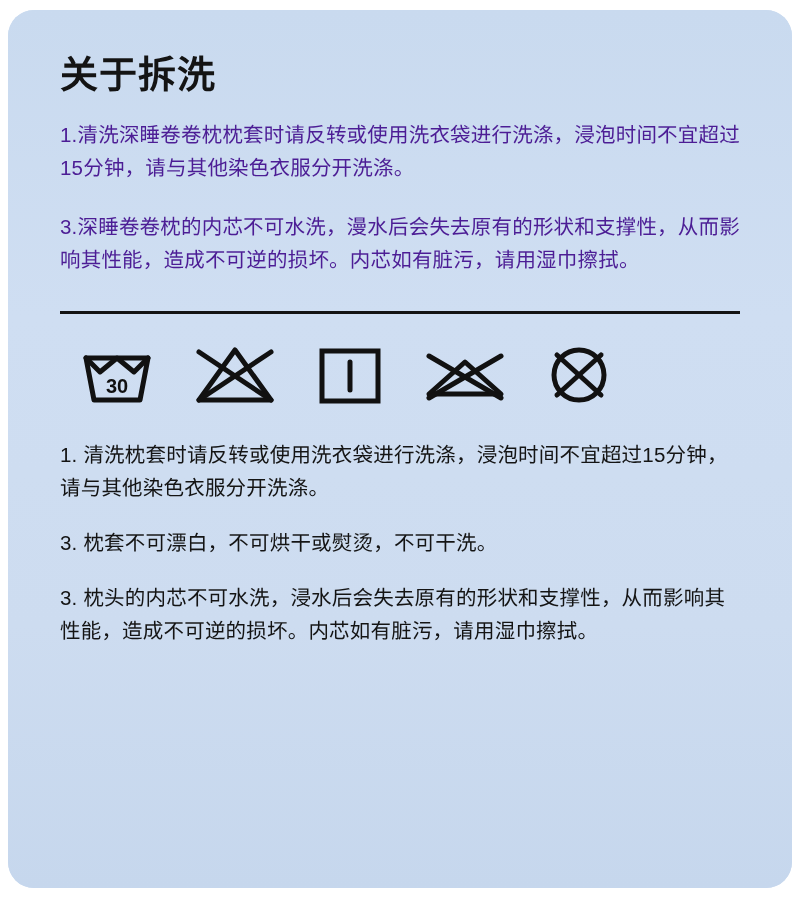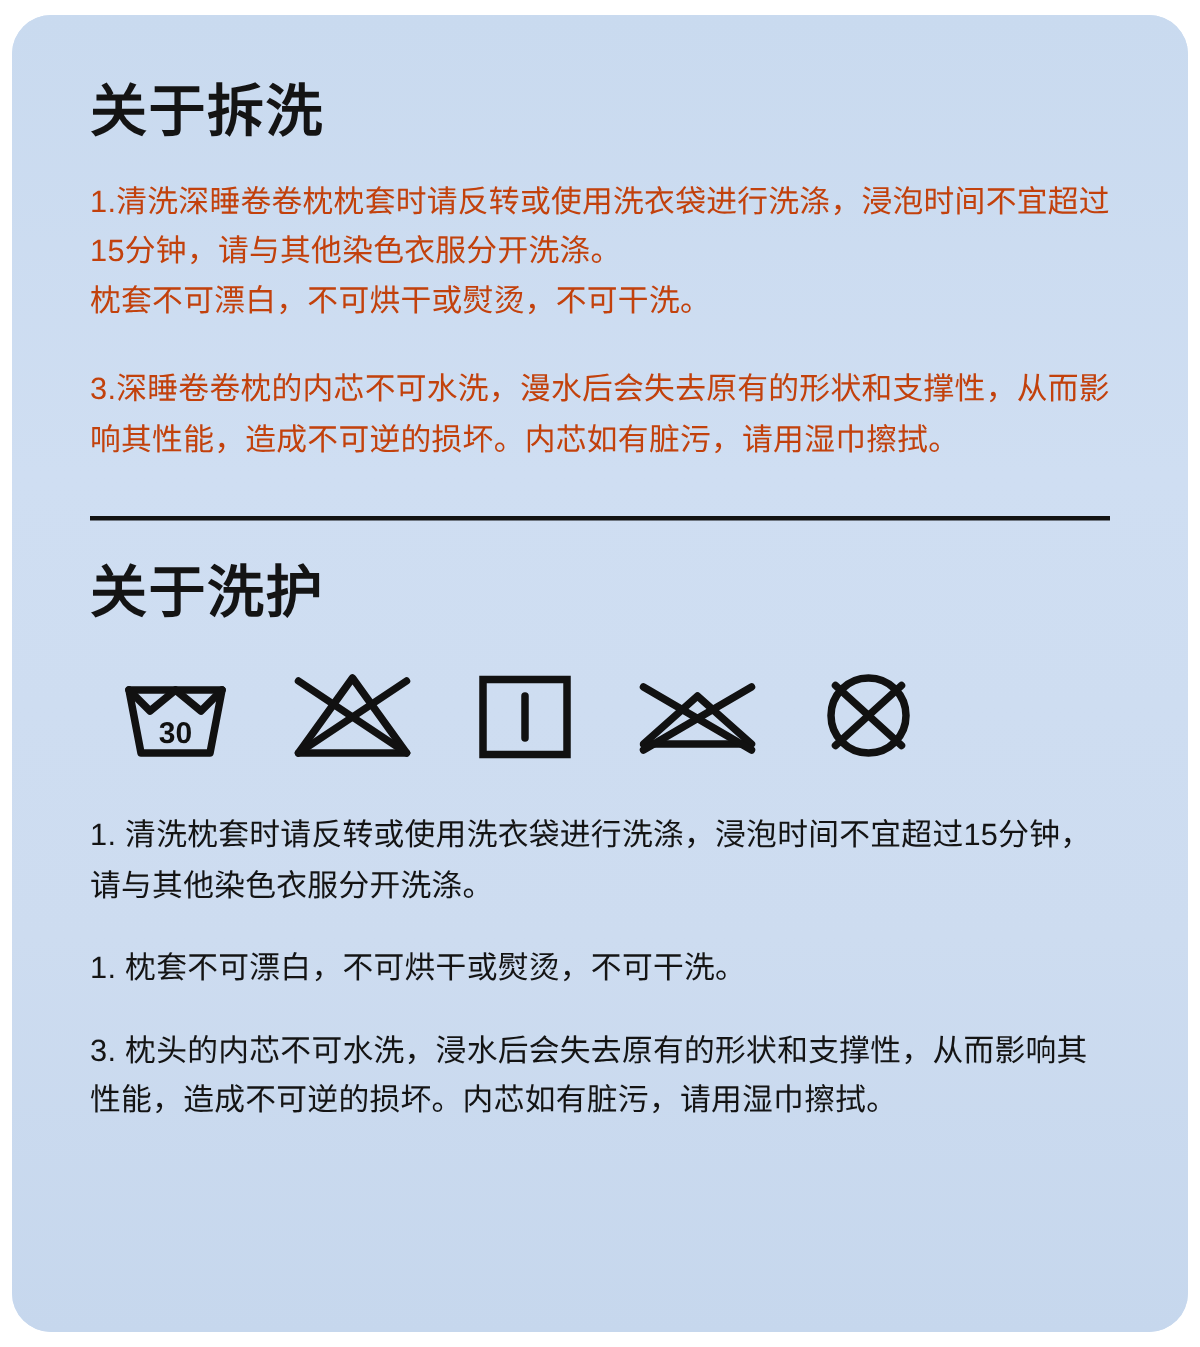--- a/index.html
+++ b/index.html
@@ -39,21 +39,21 @@
   h1.section-title {
     font-size: 38px;
     font-weight: bold;
     color: #141414;
     margin: 0 0 20px 0;
     letter-spacing: 1px;
     line-height: 1.15;
   }
   .para {
     font-size: 20.5px;
-    color: #c2410c;
+    color: #4c1d95;
     line-height: 1.62;
     margin: 0 0 0 0;
     letter-spacing: 0.2px;
   }
   .para + .para { margin-top: 0px; }
   .gap { height: 26px; }
 
   .divider {
     height: 3px;
     background: #131313;
@@ -85,29 +85,27 @@
 </style>
 </head>
 <body>
 
 <div class="card">
 
   <h1 class="section-title">关于拆洗</h1>
 
   <p class="para">1.清洗深睡卷卷枕枕套时请反转或使用洗衣袋进行洗涤，浸泡时间不宜超过15分钟，请与其他染色衣服分开洗涤。</p>
 
-  <p class="para">枕套不可漂白，不可烘干或熨烫，不可干洗。</p>
 
   <div class="gap"></div>
 
   <p class="para">3.深睡卷卷枕的内芯不可水洗，漫水后会失去原有的形状和支撑性，从而影响其性能，造成不可逆的损坏。内芯如有脏污，请用湿巾擦拭。</p>
 
   <div class="divider"></div>
 
-  <h1 class="section-title second">关于洗护</h1>
 
   <div class="symbols">
 
     <span>
       <svg width="78" height="66" viewBox="0 0 78 66">
         <path d="M8 16 L70 16 L62 58 L16 58 Z" fill="none" stroke="#111" stroke-width="5" stroke-linejoin="round"></path>
         <path d="M8 16 L22 30 L39 16 L56 30 L70 16" fill="none" stroke="#111" stroke-width="5" stroke-linejoin="round" stroke-linecap="round"></path>
         <text x="39" y="51" font-family="'Liberation Sans', sans-serif" font-size="20" font-weight="bold" fill="#111" text-anchor="middle">30</text>
       </svg>
     </span>
@@ -140,17 +138,17 @@
         <circle cx="35" cy="33" r="25" fill="none" stroke="#111" stroke-width="5"></circle>
         <line x1="13" y1="53" x2="57" y2="13" stroke="#111" stroke-width="5" stroke-linecap="round"></line>
         <line x1="57" y1="53" x2="13" y2="13" stroke="#111" stroke-width="5" stroke-linecap="round"></line>
       </svg>
     </span>
 
   </div>
 
   <div class="care-list">
     <p class="care-item">1. 清洗枕套时请反转或使用洗衣袋进行洗涤，浸泡时间不宜超过15分钟，请与其他染色衣服分开洗涤。</p>
-    <p class="care-item">1. 枕套不可漂白，不可烘干或熨烫，不可干洗。</p>
+    <p class="care-item">3. 枕套不可漂白，不可烘干或熨烫，不可干洗。</p>
     <p class="care-item">3. 枕头的内芯不可水洗，浸水后会失去原有的形状和支撑性，从而影响其性能，造成不可逆的损坏。内芯如有脏污，请用湿巾擦拭。</p>
   </div>
 
 </div>
 
 </body></html>

